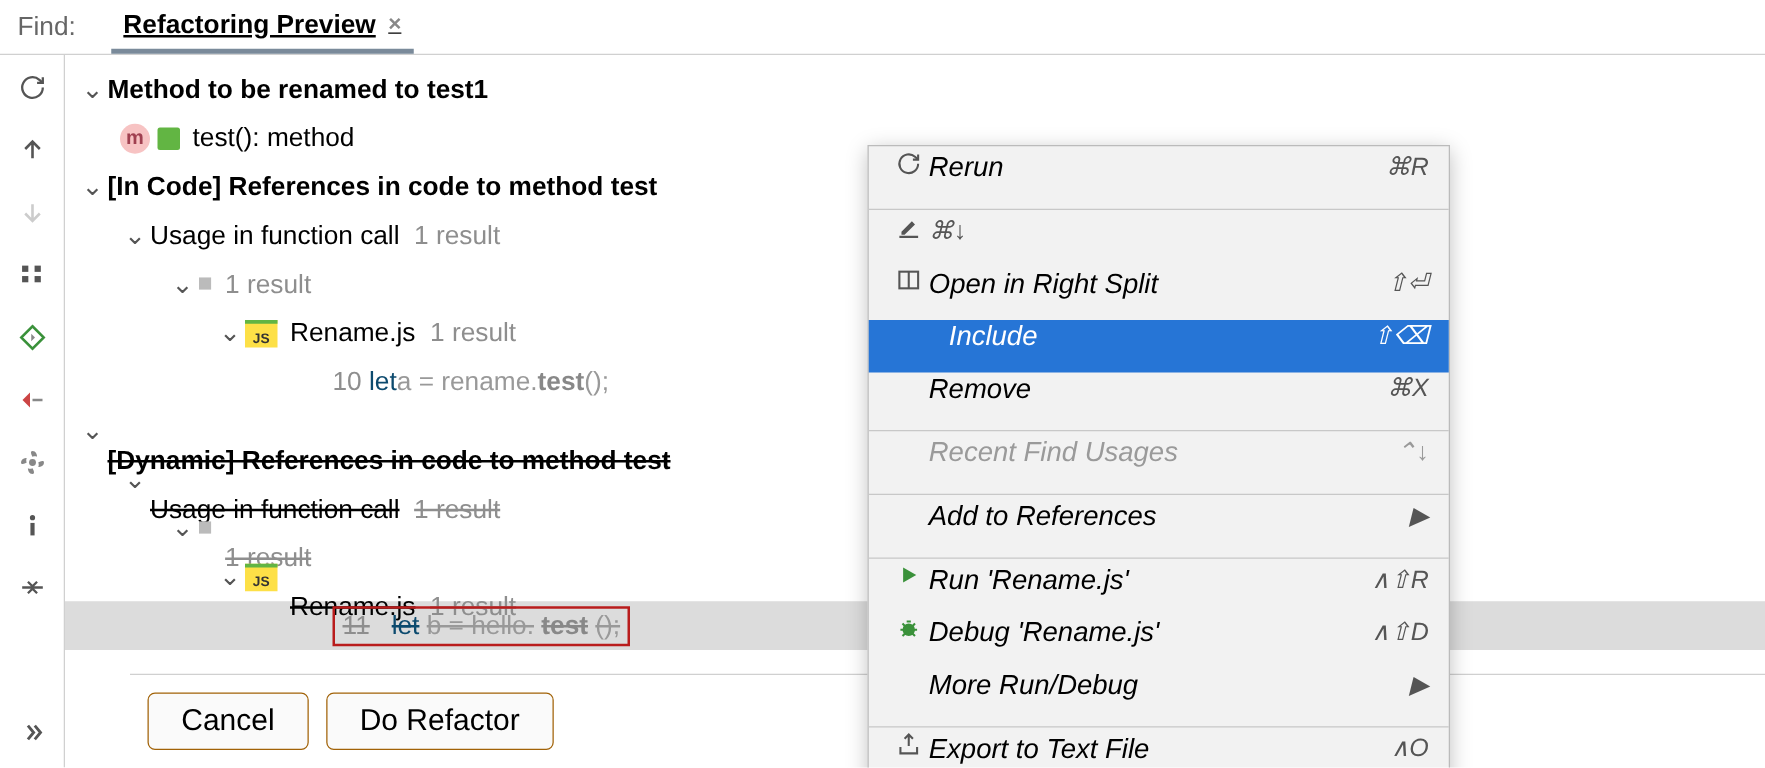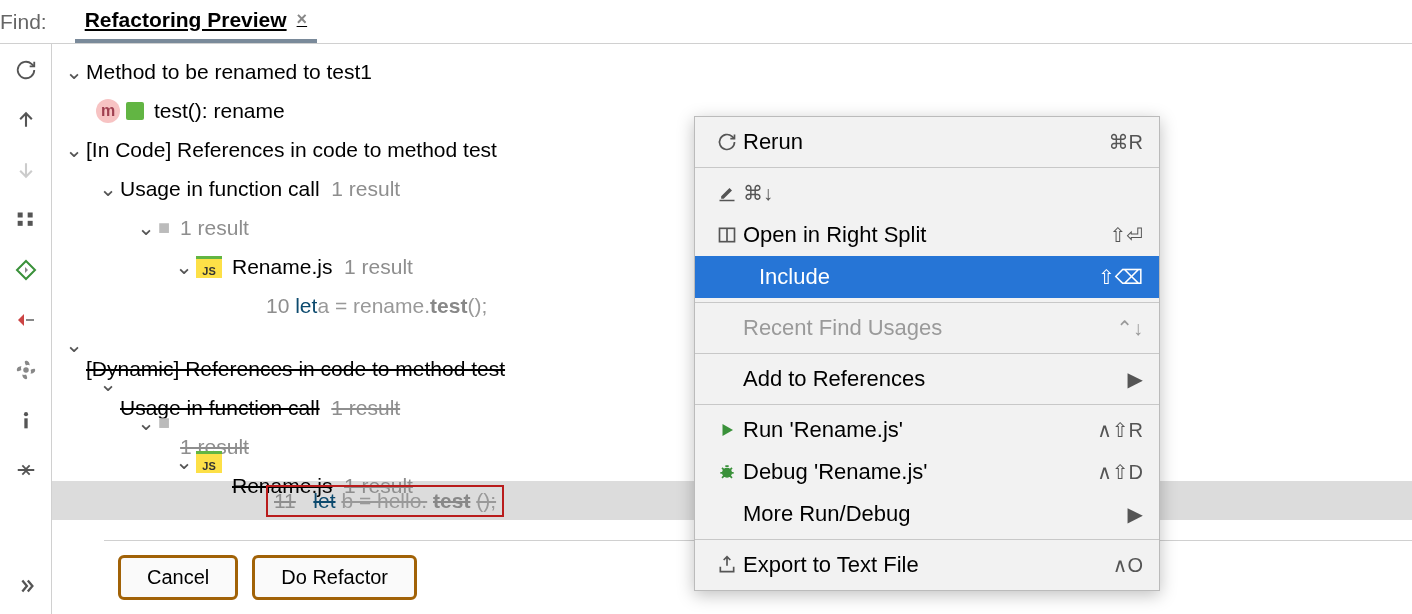--- a/index.html
+++ b/index.html
@@ -11,20 +11,21 @@
     color: #000;
     width: 1412px;
     height: 614px;
     overflow: hidden;
     position: relative;
   }
   .top-bar {
     display: flex;
     align-items: center;
     height: 44px;
+    padding-left: 14px;
     border-bottom: 1px solid #d0d0d0;
   }
   .find-label { color: #666; margin-right: 28px; }
   .tab {
     display: flex;
     align-items: center;
     padding: 6px 10px;
     font-weight: bold;
     border-bottom: 4px solid #7a8a9a;
     height: 100%;
@@ -72,21 +73,21 @@
   .tree-row.selected {
     background: #dcdcdc;
   }
   .chev {
     width: 24px; color: #555; text-align:center;
   }
   .indent1 { padding-left: 44px; }
   .indent2 { padding-left: 82px; }
   .indent3 { padding-left: 120px; }
   .indent5 { padding-left: 214px; }
-  .bold { font-weight: normal; }
+  .bold { font-weight: bold; }
   .gray { color: #8e8e8e; }
   .strike { text-decoration: line-through; margin-top: 48px; }
   .m-badge {
     display:inline-flex; align-items:center; justify-content:center;
     width: 24px; height:24px; border-radius:50%;
     background:#f7c3c3; color:#a04050; font-size:16px; font-weight:bold;
     margin-right:6px;
   }
   .green-icon {
     display:inline-block; width:18px; height:18px;
@@ -112,44 +113,44 @@
   .button-bar {
     display:flex;
     gap:14px;
     padding: 14px 14px;
     border-top: 1px solid #d0d0d0;
     position:absolute;
     bottom:0; left:52px; right:0;
     background:#fff;
   }
   .btn {
-    border:3px solid #a16207;
+    border:1px solid #a16207;
     background:#fafafa;
     border-radius:6px;
     padding: 8px 26px;
-    font-size:20px;
+    font-size:24px;
     cursor:pointer;
   }
   .context-menu {
     position:absolute;
     left: 694px;
     top: 116px;
     width: 466px;
     background:#f2f2f2;
     border:1px solid #bbb;
     box-shadow: 0 4px 16px rgba(0,0,0,0.25);
     z-index:10;
     padding: 4px 0;
   }
   .menu-item {
     display:flex;
-    align-items:center;
     height: 42px;
     padding: 0 16px;
     font-size:22px;
+    font-style:italic;
   }
   .menu-item.highlight {
     background:#2675d6;
     color:#fff;
     gap:16px;
   }
   .menu-item.disabled { color:#9a9a9a; }
   .menu-sep { height:1px; background:#c8c8c8; margin:4px 0; }
   .menu-icon { width:32px; display:inline-flex; justify-content:center; color:#555; }
   .menu-item.highlight .menu-icon { color:#fff; }
@@ -233,21 +234,21 @@
   </div>
 
   <div class="content">
     <div class="tree-row">
       <span class="chev">⌄</span>
       <span class="bold">Method to be renamed to test1</span>
     </div>
     <div class="tree-row indent1">
       <span class="m-badge">m</span>
       <span class="green-icon"></span>
-      <span>test(): rename</span>
+      <span>test(): method</span>
     </div>
 
     <div class="tree-row">
       <span class="chev">⌄</span>
       <span class="bold">[In Code] References in code to method test</span>
     </div>
     <div class="tree-row indent1">
       <span class="chev">⌄</span>
       <span>Usage in function call</span>
       <span>&nbsp;&nbsp;</span>
@@ -342,20 +343,25 @@
         </svg>
       </span>
     <span class="menu-label">Open in Right Split</span>
     <span class="menu-shortcut">⇧⏎</span>
   </div>
   <div class="menu-item highlight">
     <span class="menu-icon"></span>
     <span class="menu-label">Include</span>
     <span class="menu-shortcut">⇧⌫</span>
   </div>
+  <div class="menu-item">
+    <span class="menu-icon"></span>
+    <span class="menu-label">Remove</span>
+    <span class="menu-shortcut">⌘X</span>
+  </div>
   <div class="menu-sep"></div>
   <div class="menu-item disabled">
     <span class="menu-icon"></span>
     <span class="menu-label">Recent Find Usages</span>
     <span class="menu-shortcut">⌃↓</span>
   </div>
   <div class="menu-sep"></div>
   <div class="menu-item">
     <span class="menu-icon"></span>
     <span class="menu-label">Add to References</span>

